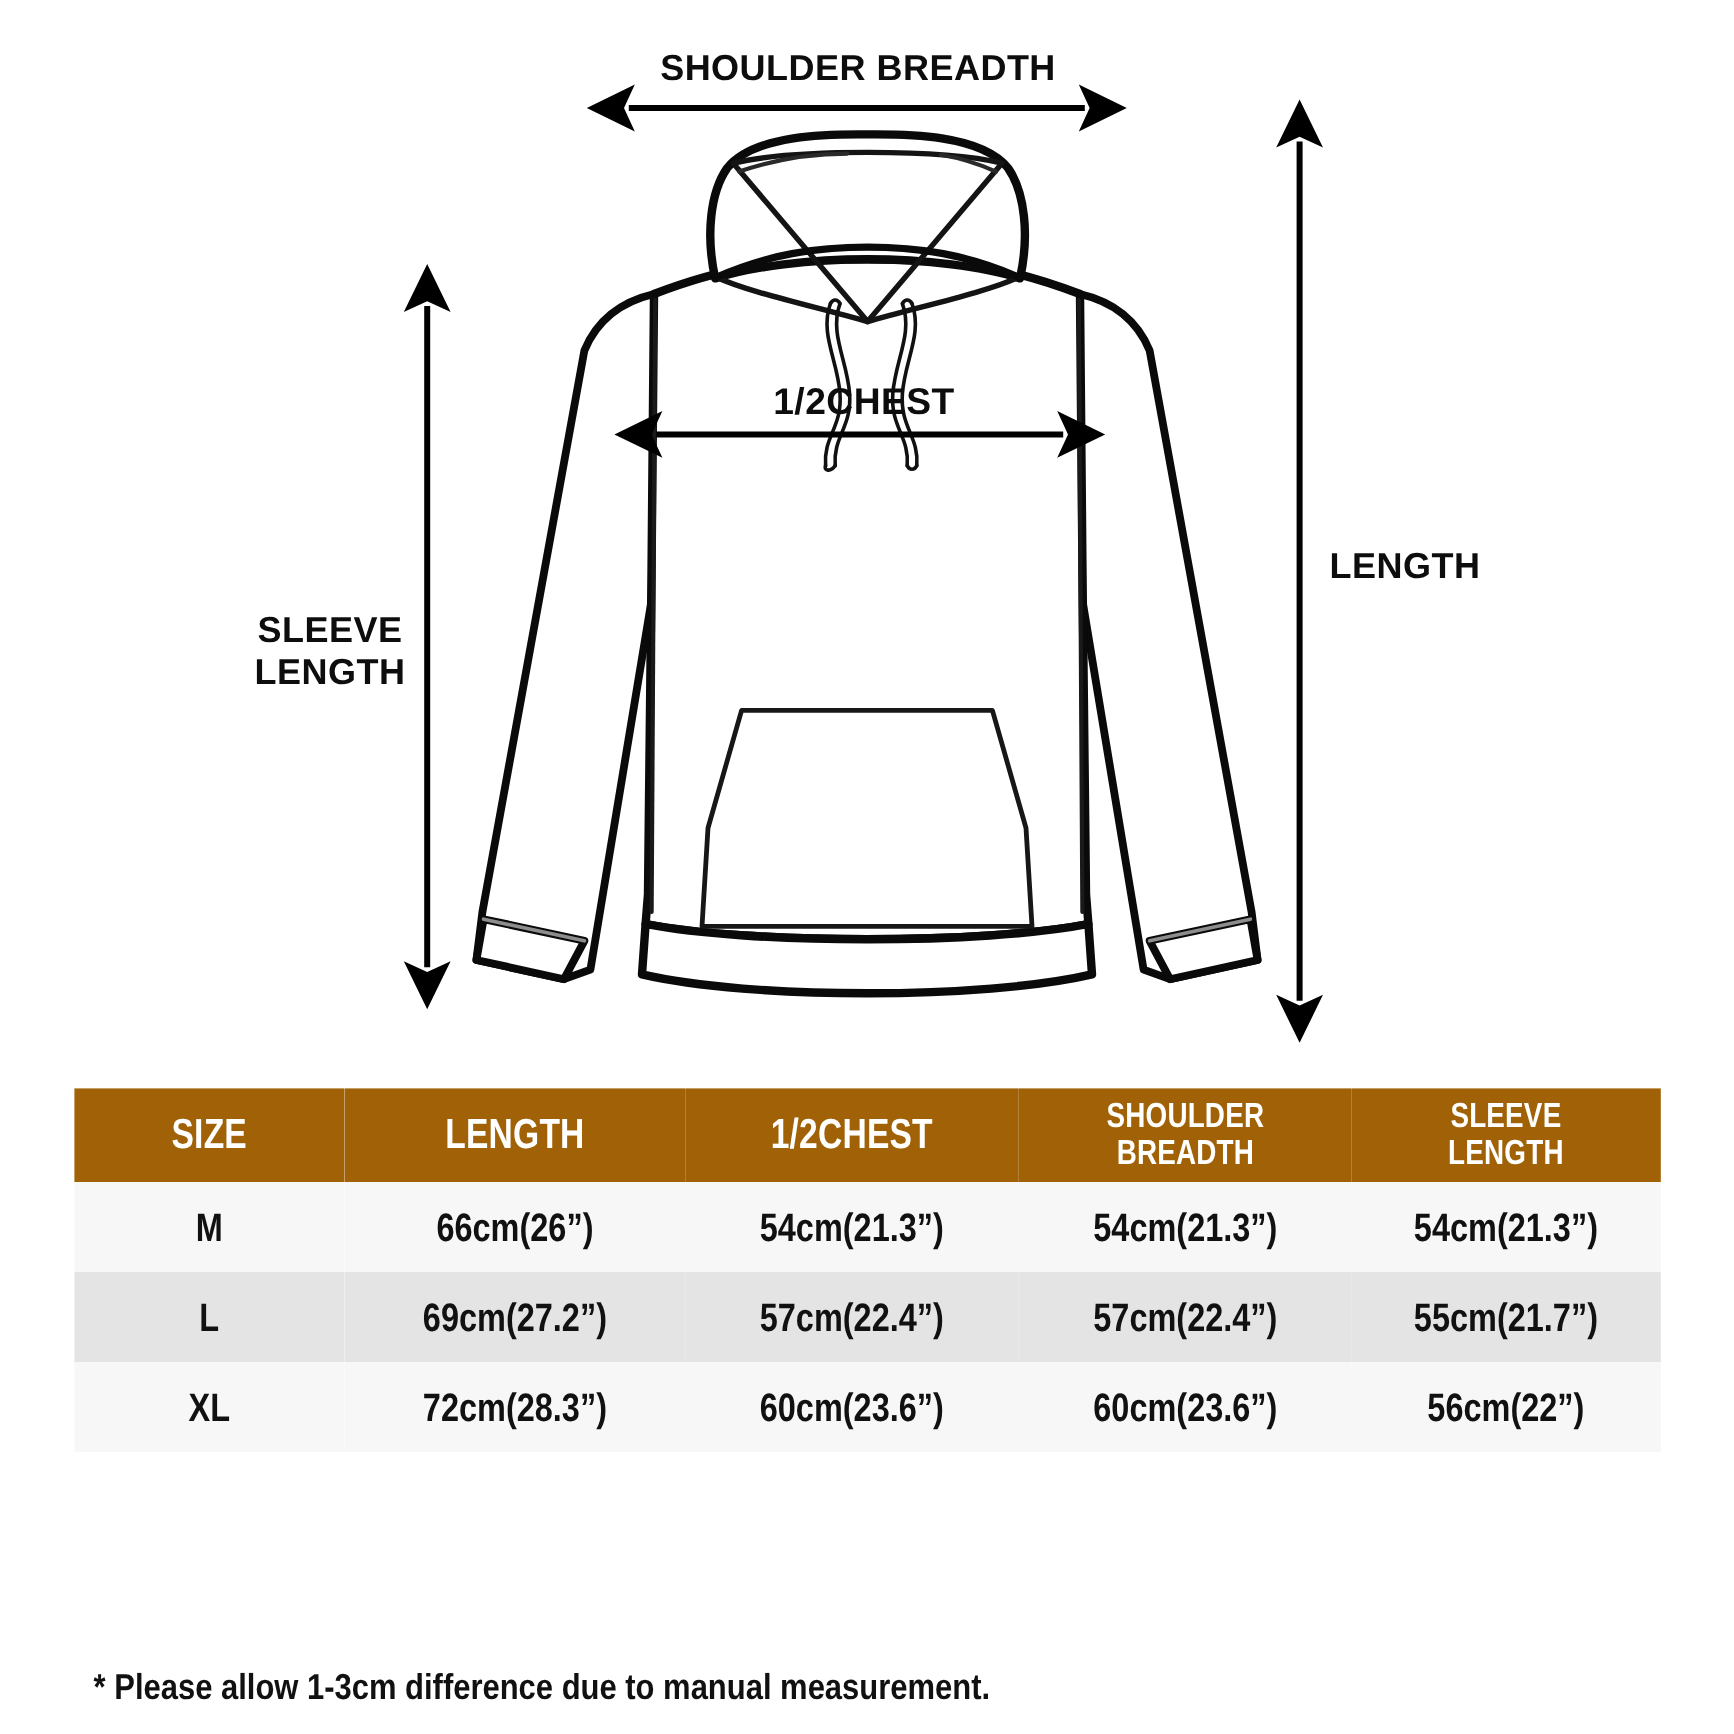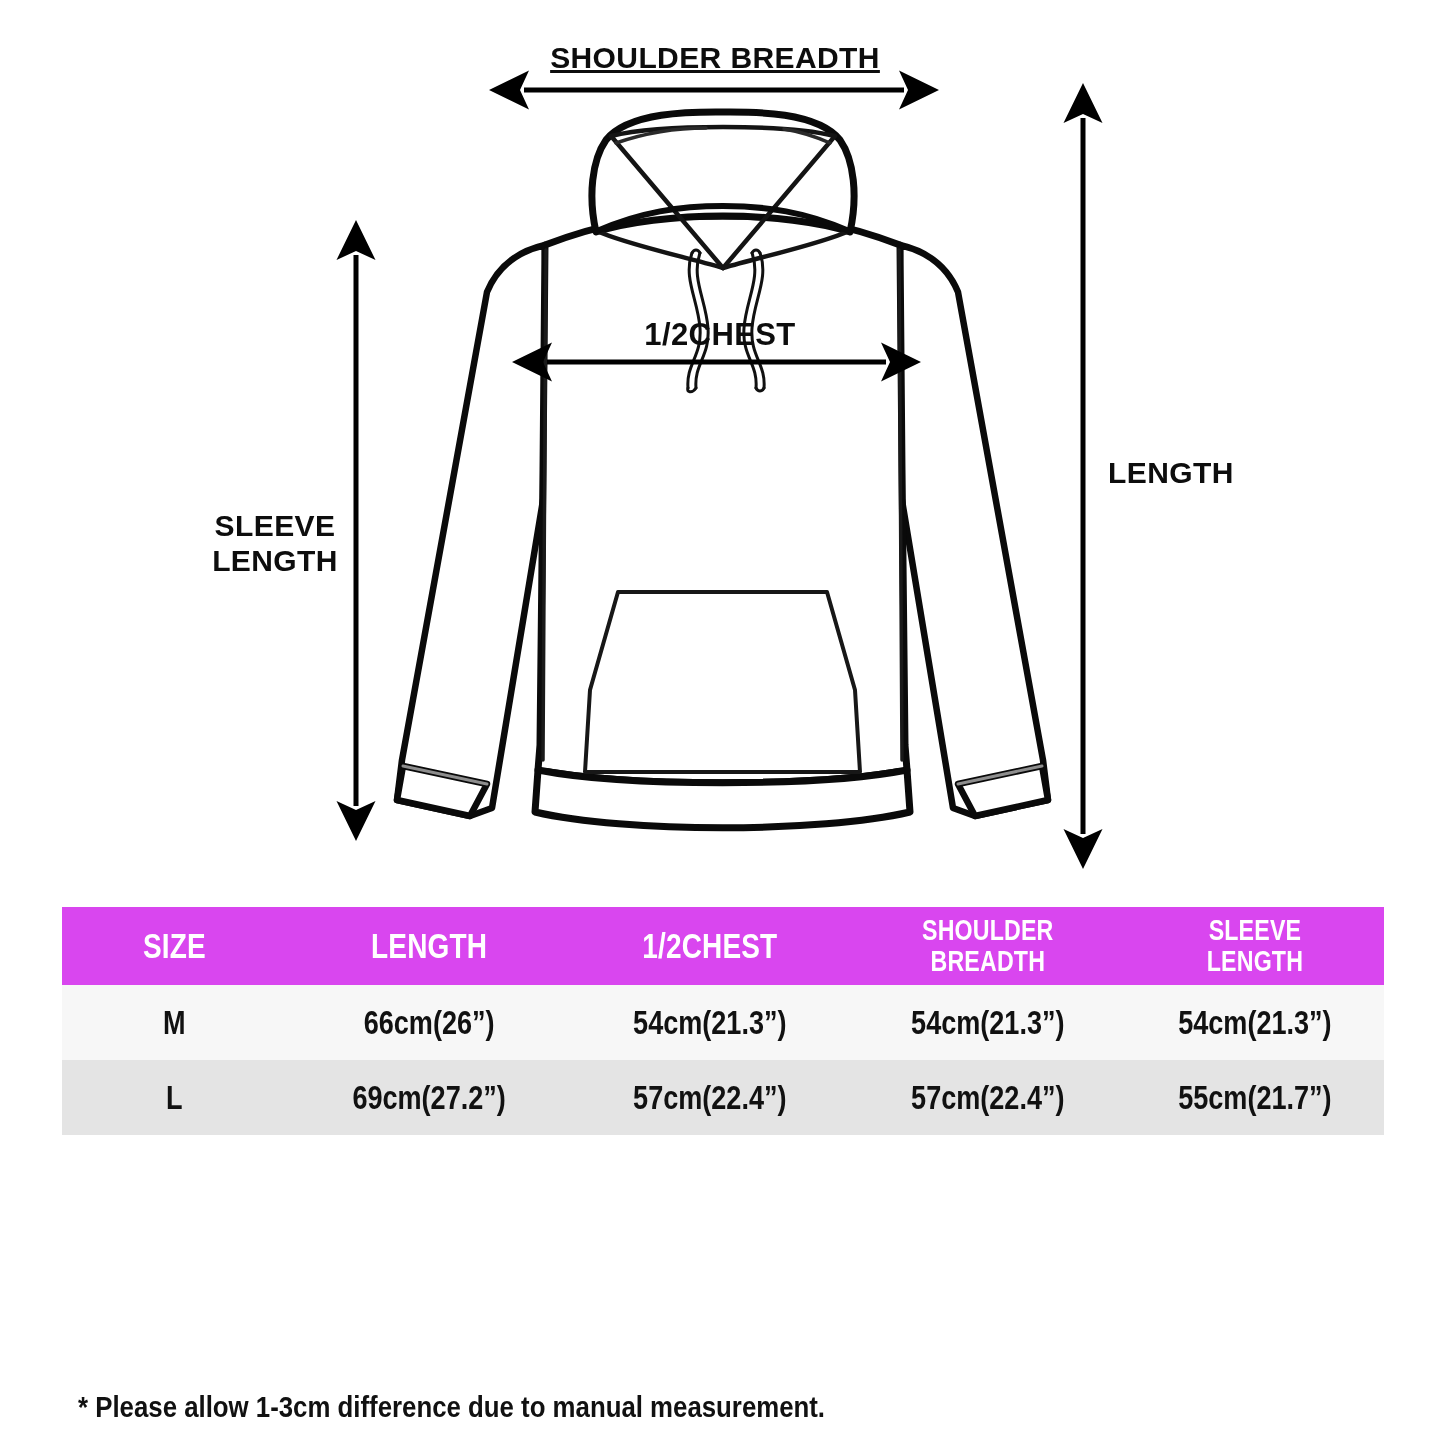--- a/index.html
+++ b/index.html
@@ -36,21 +36,20 @@
     letter-spacing: 0.4px;
     white-space: pre;
     text-align: center;
     line-height: 1.18;
   }
   #label-shoulder {
     left: 455px;
     top: 40px;
     width: 520px;
     font-size: 30px;
-    text-decoration: underline;
   }
   #label-chest {
     left: 560px;
     top: 317px;
     width: 320px;
     font-size: 31px;
   }
   #label-length {
     left: 1108px;
     top: 455px;
@@ -74,21 +73,21 @@
     border-collapse: collapse;
     table-layout: fixed;
   }
   #size-table th, #size-table td {
     text-align: center;
     vertical-align: middle;
     padding: 0;
     border: 0;
   }
   #size-table thead tr {
-    background: #d946ef;
+    background: #a16207;
   }
   #size-table thead th {
     color: #ffffff;
     height: 78px;
     font-family: "Liberation Sans Narrow", "Liberation Sans", sans-serif;
     font-weight: bold;
     font-size: 35px;
     line-height: 1.06;
     letter-spacing: 0.2px;
     transform: scaleX(0.80);
@@ -282,18 +281,25 @@
         <td>54cm(21.3”)</td>
         <td>54cm(21.3”)</td>
       </tr>
       <tr class="row-dark">
         <td>L</td>
         <td>69cm(27.2”)</td>
         <td>57cm(22.4”)</td>
         <td>57cm(22.4”)</td>
         <td>55cm(21.7”)</td>
       </tr>
+      <tr class="row-light">
+        <td>XL</td>
+        <td>72cm(28.3”)</td>
+        <td>60cm(23.6”)</td>
+        <td>60cm(23.6”)</td>
+        <td>56cm(22”)</td>
+      </tr>
     </tbody>
   </table>
 
   <div id="note">* Please allow 1-3cm difference due to manual measurement.</div>
 
 </div>
 
 </body></html>

